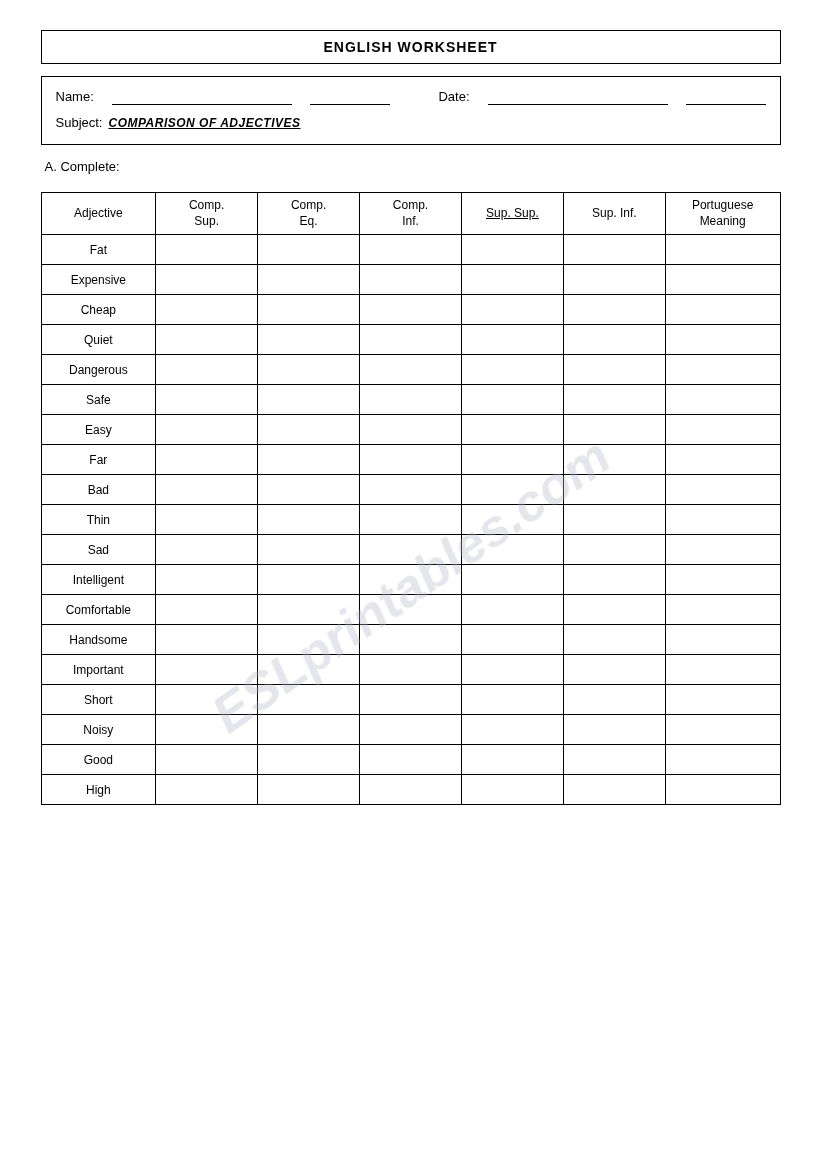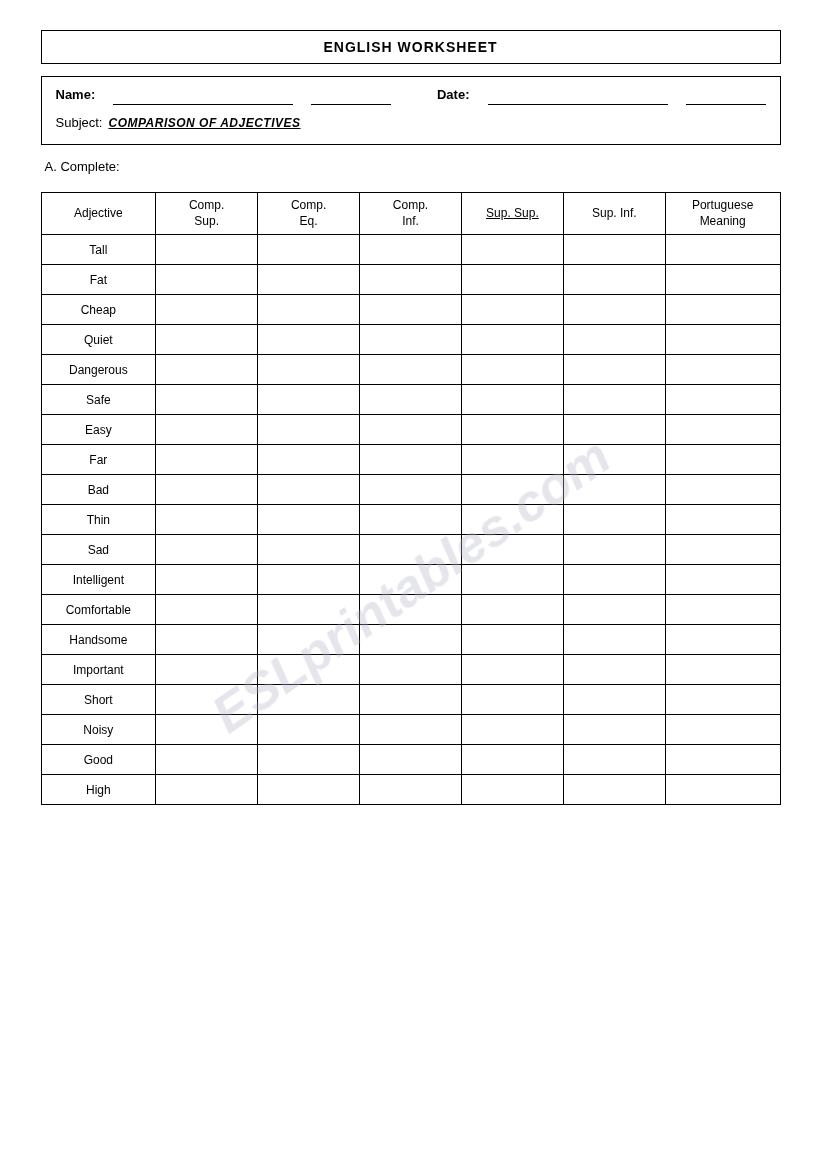--- a/index.html
+++ b/index.html
@@ -41,22 +41,22 @@
     }
 
     .header-row {
       display: flex;
       justify-content: space-between;
       margin-bottom: 10px;
     }
 
     .header-field {
       display: flex;
+      align-items: center;
       gap: 18px;
-      font-weight: bold;
     }
 
     .header-field label {
       font-size: 13px;
     }
 
     .underline-field {
       border-bottom: 1.5px solid #000;
       width: 180px;
       height: 18px;
@@ -207,31 +207,31 @@
         <th class="col-sup-inf header-cell">
           <span>Sup. Inf.</span>
         </th>
         <th class="col-portuguese header-cell">
           <span>Portuguese</span><br>
           <span>Meaning</span>
         </th>
       </tr>
     </thead>
     <tbody id="table-body">
-    <tr class="data-row">
-          <td class="col-adjective">Tall</td>
-          <td></td>
-          <td></td>
-          <td></td>
-          <td></td>
-          <td></td>
-          <td></td>
-        </tr>
         <tr class="data-row">
           <td class="col-adjective">Fat</td>
+          <td></td>
+          <td></td>
+          <td></td>
+          <td></td>
+          <td></td>
+          <td></td>
+        </tr>
+        <tr class="data-row">
+          <td class="col-adjective">Expensive</td>
           <td></td>
           <td></td>
           <td></td>
           <td></td>
           <td></td>
           <td></td>
         </tr>
         <tr class="data-row">
           <td class="col-adjective">Cheap</td>
           <td></td>

